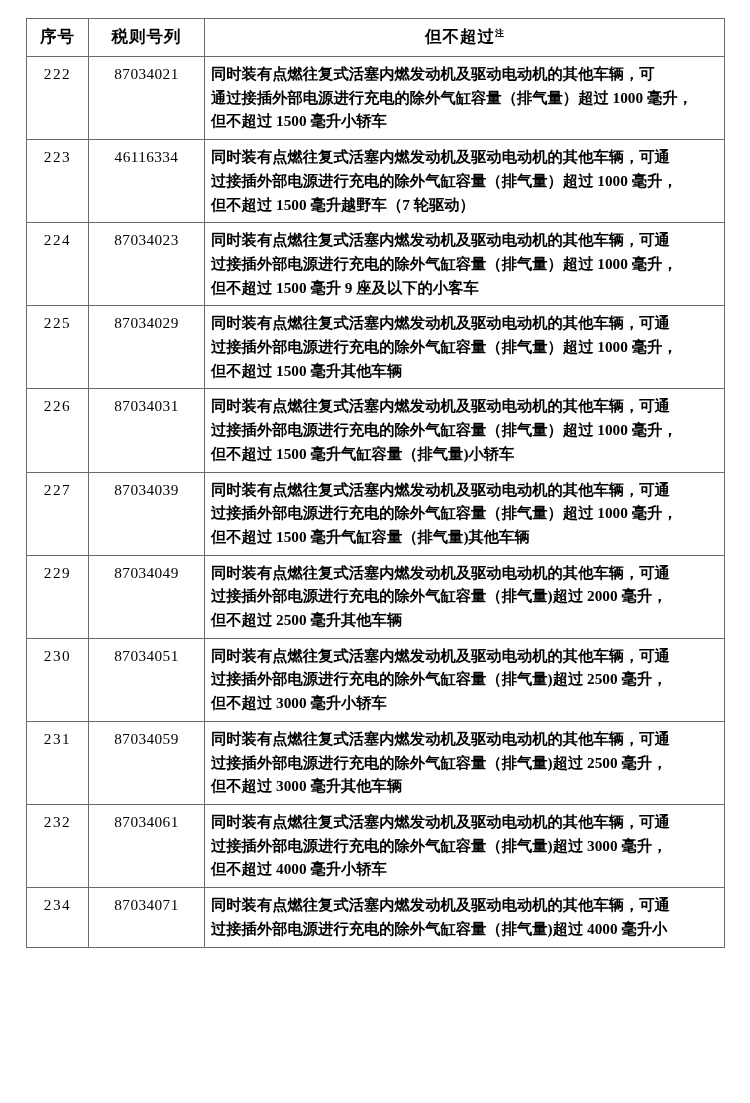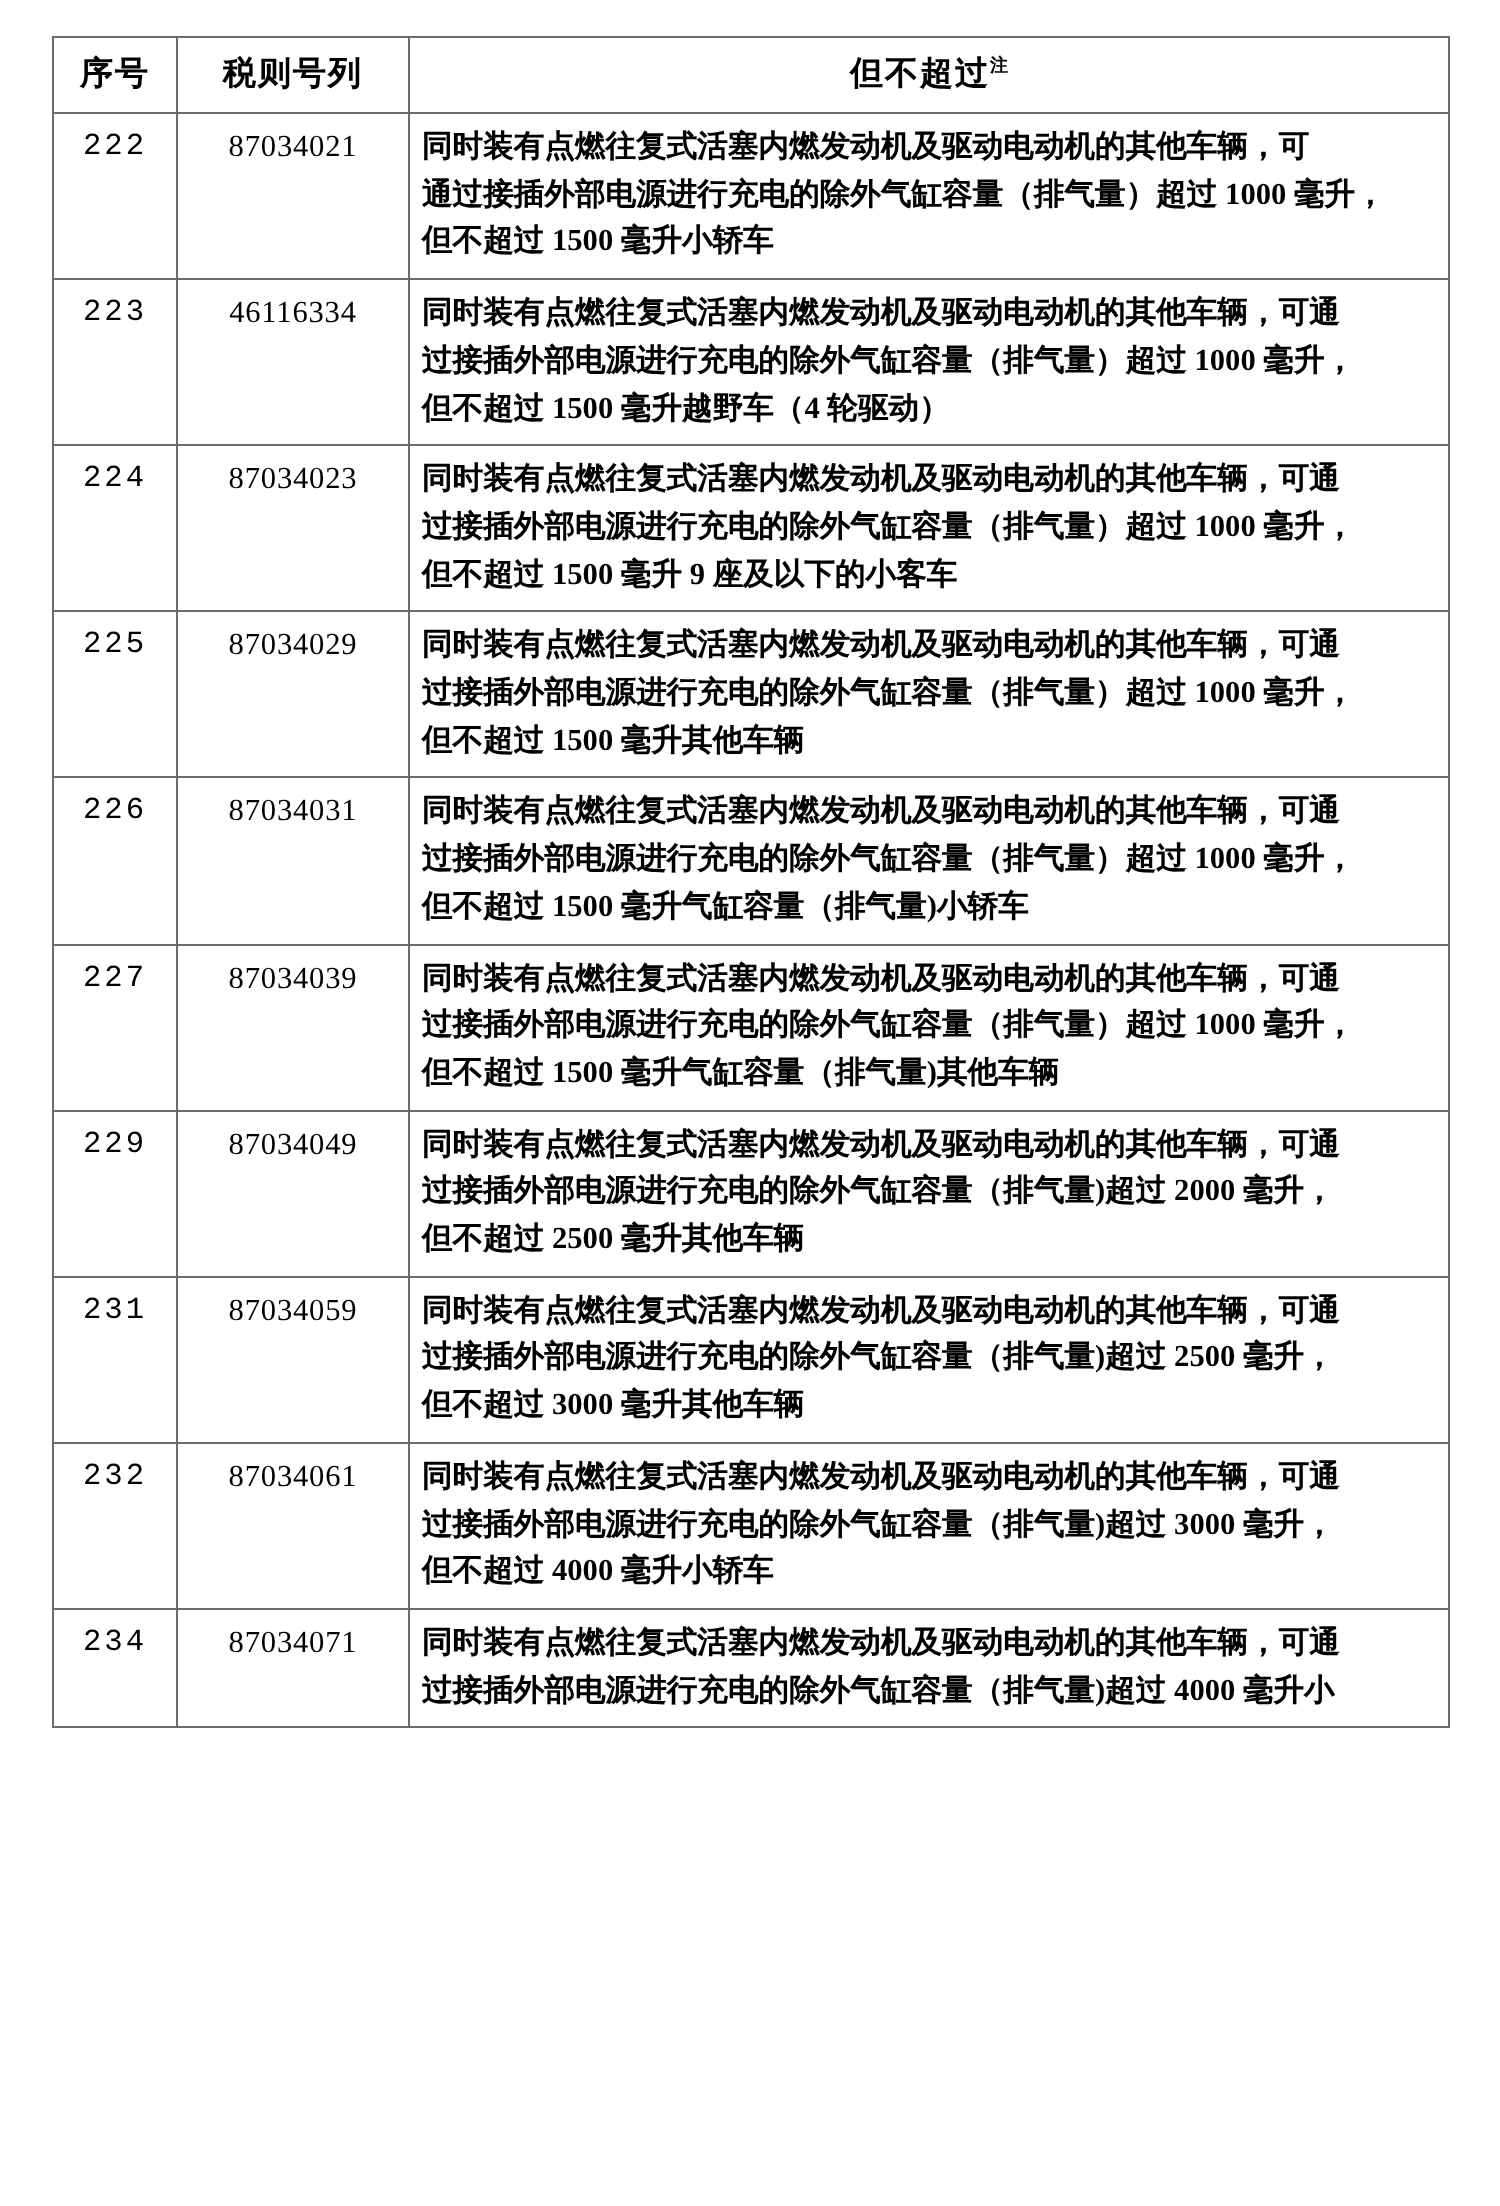--- a/index.html
+++ b/index.html
@@ -48,21 +48,20 @@
     letter-spacing: 0;
   }
   tbody td {
     font-size: 15.3px;
     line-height: 1.55;
   }
   td.seq {
     text-align: center;
     padding: 5px 2px 6px 2px;
     letter-spacing: 1.5px;
-    font-family: Liberation Mono, monospace;
   }
   td.code {
     text-align: center;
     padding: 5px 2px 6px 2px;
     letter-spacing: 0.4px;
   }
   td.name {
     text-align: left;
     padding: 5px 4px 6px 6px;
     text-align: justify;
@@ -99,21 +98,21 @@
             <div class="line">通过接插外部电源进行充电的除外气缸容量（排气量）超过 1000 毫升，</div>
             <div class="line">但不超过 1500 毫升小轿车</div>
           </td>
         </tr>
         <tr>
           <td class="seq">223</td>
           <td class="code">46116334</td>
           <td class="name">
             <div class="line">同时装有点燃往复式活塞内燃发动机及驱动电动机的其他车辆，可通</div>
             <div class="line">过接插外部电源进行充电的除外气缸容量（排气量）超过 1000 毫升，</div>
-            <div class="line">但不超过 1500 毫升越野车（4 轮驱动）</div>
+            <div class="line">但不超过 1500 毫升越野车（7 轮驱动）</div>
           </td>
         </tr>
         <tr>
           <td class="seq">224</td>
           <td class="code">87034023</td>
           <td class="name">
             <div class="line">同时装有点燃往复式活塞内燃发动机及驱动电动机的其他车辆，可通</div>
             <div class="line">过接插外部电源进行充电的除外气缸容量（排气量）超过 1000 毫升，</div>
             <div class="line">但不超过 1500 毫升 9 座及以下的小客车</div>
           </td>
@@ -148,20 +147,29 @@
         <tr>
           <td class="seq">229</td>
           <td class="code">87034049</td>
           <td class="name">
             <div class="line">同时装有点燃往复式活塞内燃发动机及驱动电动机的其他车辆，可通</div>
             <div class="line">过接插外部电源进行充电的除外气缸容量（排气量)超过 2000 毫升，</div>
             <div class="line">但不超过 2500 毫升其他车辆</div>
           </td>
         </tr>
         <tr>
+          <td class="seq">230</td>
+          <td class="code">87034051</td>
+          <td class="name">
+            <div class="line">同时装有点燃往复式活塞内燃发动机及驱动电动机的其他车辆，可通</div>
+            <div class="line">过接插外部电源进行充电的除外气缸容量（排气量)超过 2500 毫升，</div>
+            <div class="line">但不超过 3000 毫升小轿车</div>
+          </td>
+        </tr>
+        <tr>
           <td class="seq">231</td>
           <td class="code">87034059</td>
           <td class="name">
             <div class="line">同时装有点燃往复式活塞内燃发动机及驱动电动机的其他车辆，可通</div>
             <div class="line">过接插外部电源进行充电的除外气缸容量（排气量)超过 2500 毫升，</div>
             <div class="line">但不超过 3000 毫升其他车辆</div>
           </td>
         </tr>
         <tr>
           <td class="seq">232</td>

